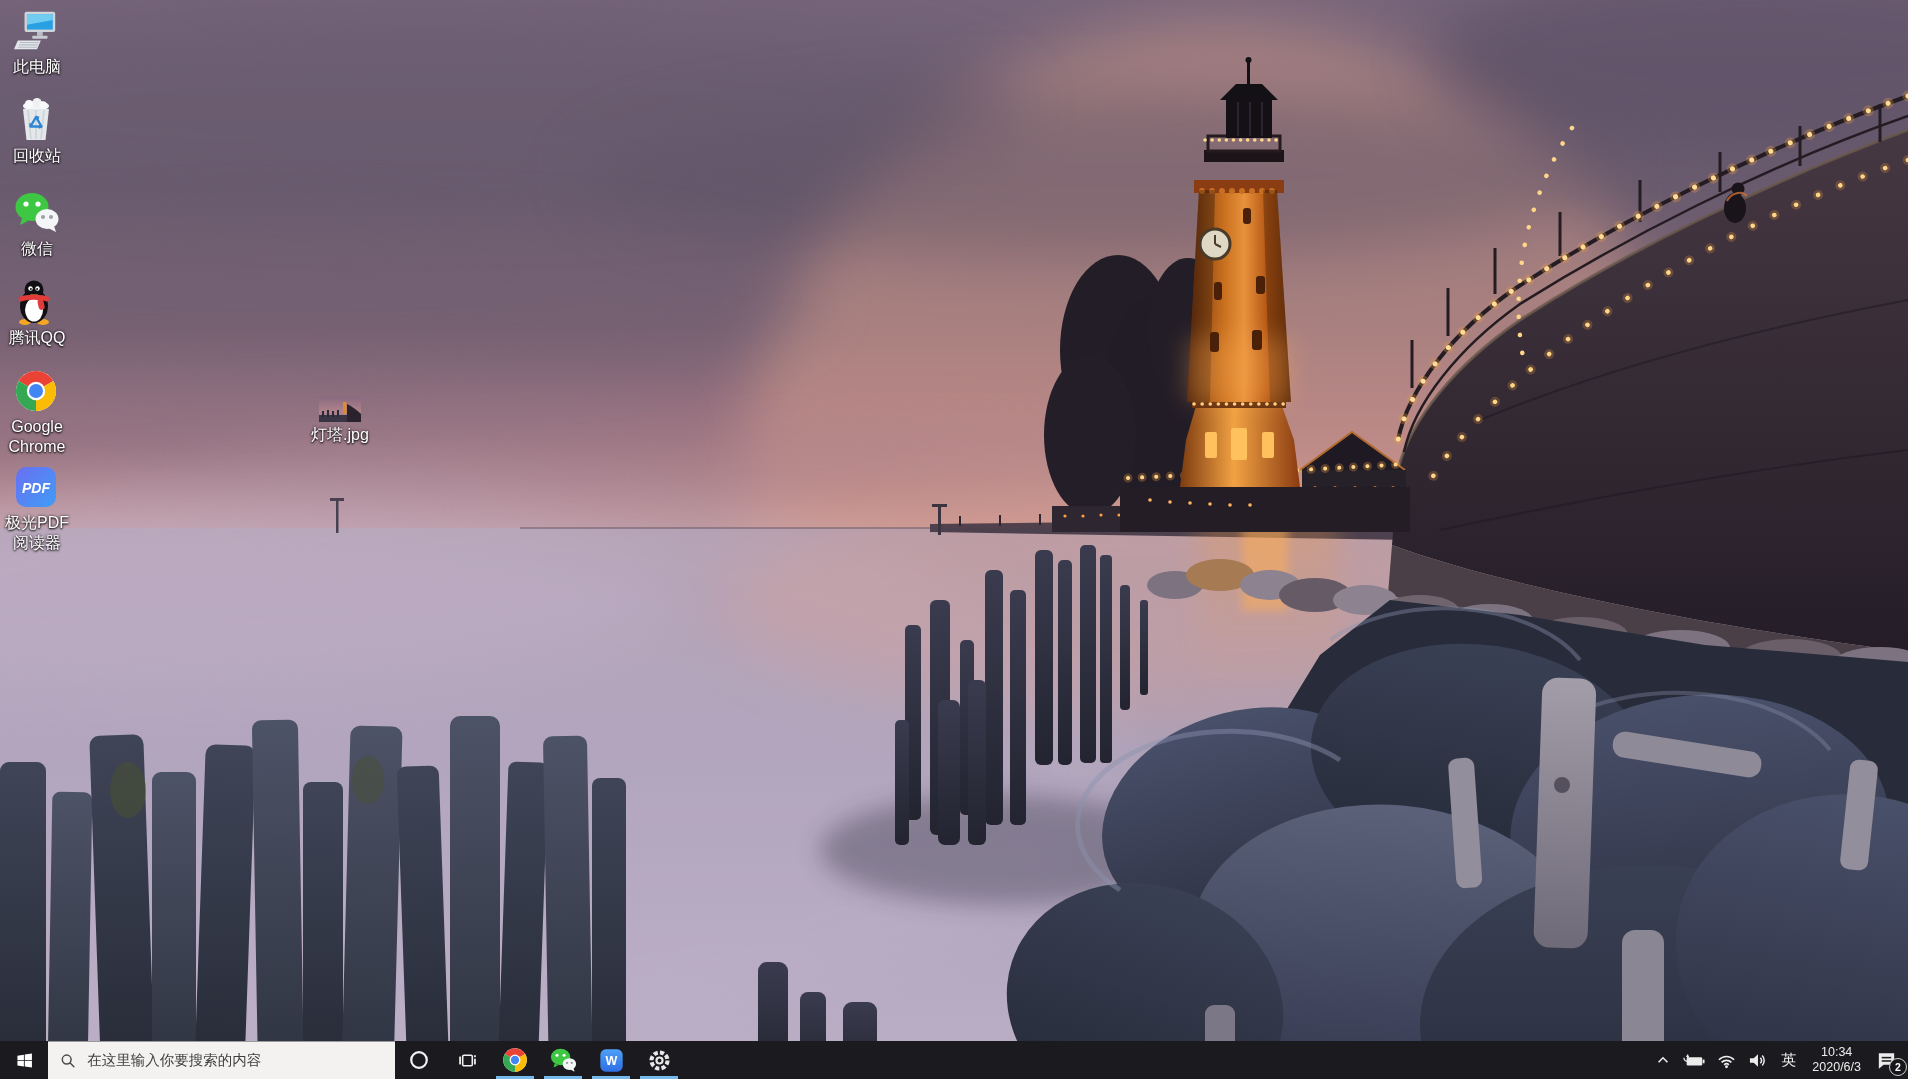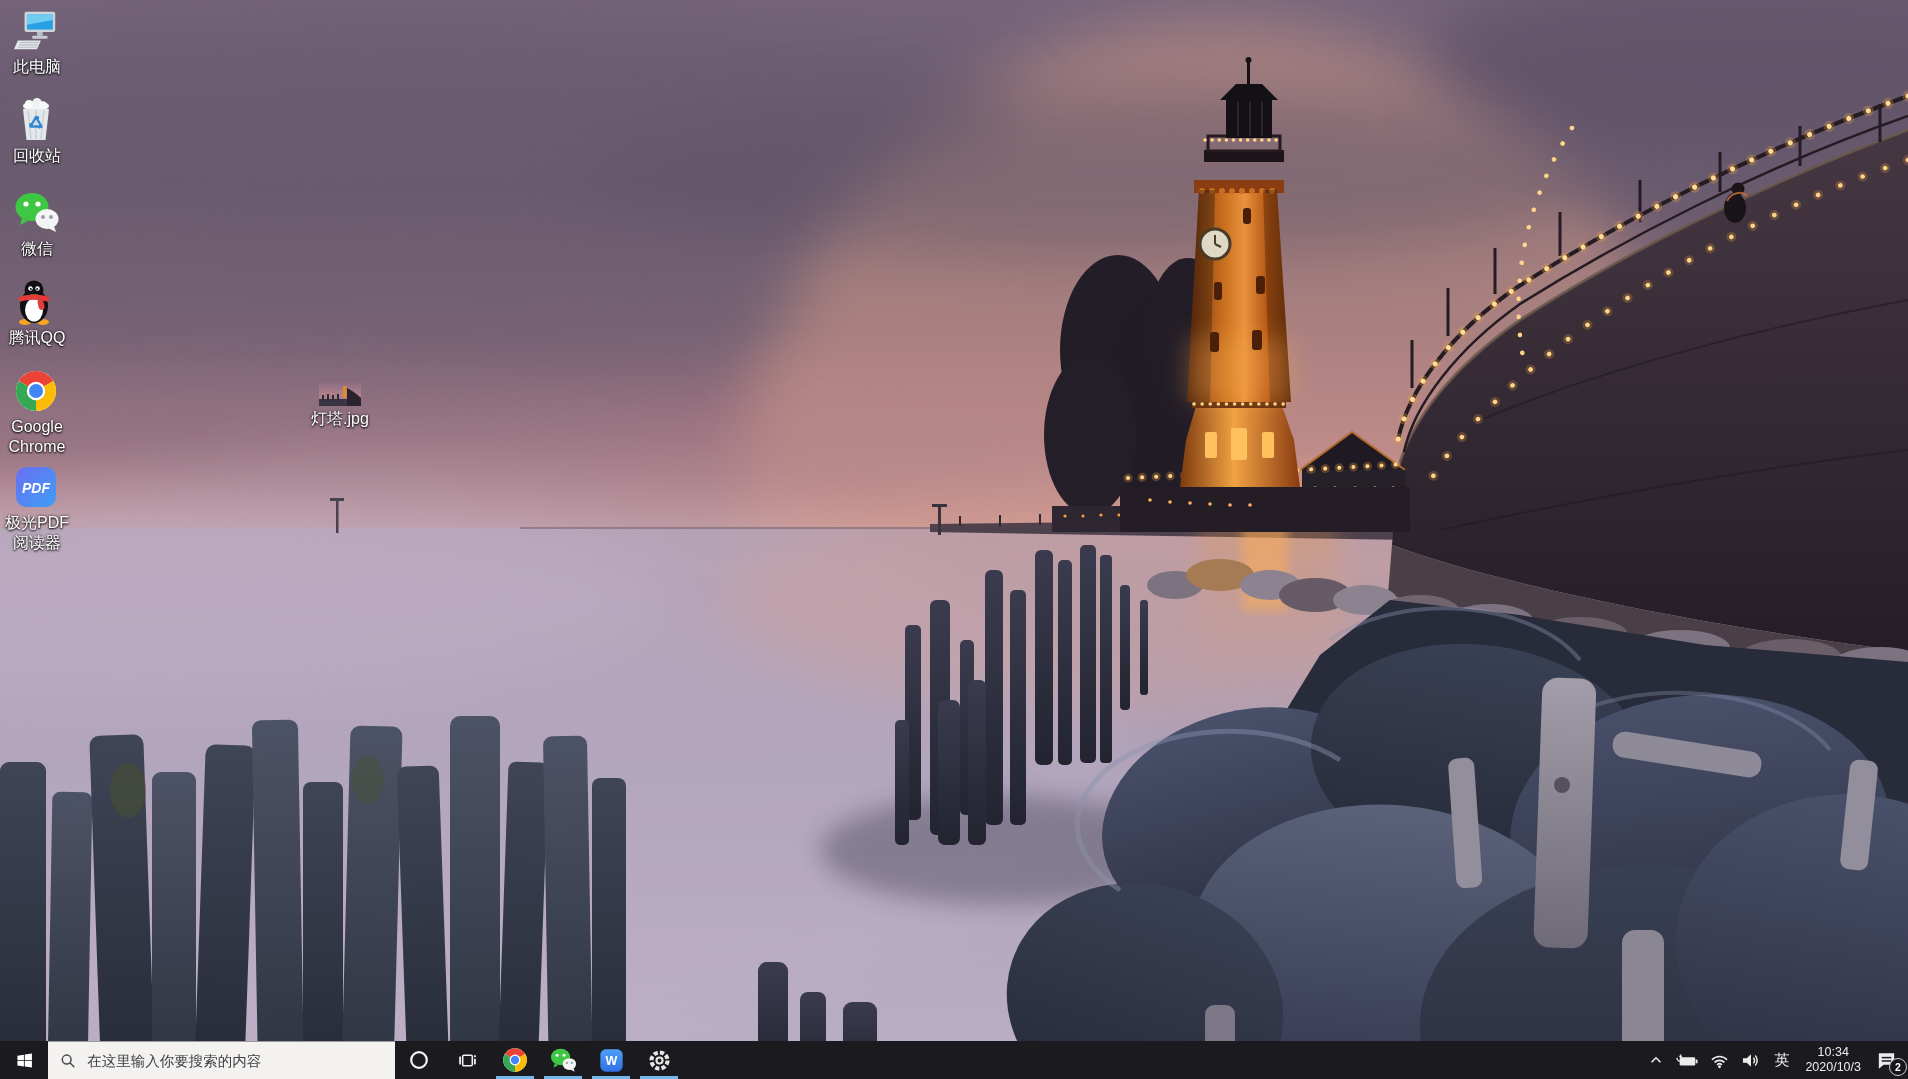--- a/index.html
+++ b/index.html
@@ -14,21 +14,21 @@
   .desktop-icon .label{color:#fff;font-size:16px;line-height:1.25;text-align:center;
        text-shadow:0 1px 2px rgba(0,0,0,.95),0 0 3px rgba(0,0,0,.85)}
   
   .taskbar{position:absolute;left:0;bottom:0;width:1908px;height:38px;background:#1b1b1f;
        display:flex;align-items:stretch;z-index:10}
   .tb-btn{width:48px;display:flex;align-items:center;justify-content:center;position:relative;flex:none}
   .indicator{position:absolute;left:5px;right:5px;bottom:0;height:3px;background:#76b9ed}
   .search-box{width:347px;flex:none;background:#f3f2f1;border-top:1px solid #9a9a9a;
        display:flex;align-items:center;gap:9px;padding:0 12px;box-sizing:border-box}
   .search-input{border:none;outline:none;background:transparent;width:100%;
-       font-size:14.5px;color:#1f1f1f;font-family:Liberation Sans, sans-serif}
+       font-size:14.5px;color:#1f1f1f;font-family:Liberation Serif, serif}
   .search-input::placeholder{color:#3f3f3f;opacity:1}
   .tray{margin-left:auto;display:flex;align-items:stretch;color:#ececec}
   .tray-item{display:flex;align-items:center;justify-content:center;padding:0 6px;position:relative}
   .ime{font-size:15px;padding:0 8px}
   .clock{flex-direction:column;line-height:1.2;font-size:12.5px;text-align:right;padding:0 8px}
   .action-center{padding:0 10px 0 6px}
   .badge{position:absolute;right:1px;bottom:3px;width:16px;height:16px;border-radius:50%;
        background:#17171b;border:1.5px solid #cfcfcf;color:#fff;font-size:10.5px;font-weight:bold;
        display:flex;align-items:center;justify-content:center}
 </style>
@@ -445,21 +445,21 @@
               <stop offset="1" stop-color="#3f9df6"></stop>
             </linearGradient>
           </defs>
         <rect x="2" y="2" width="40" height="40" rx="10" fill="url(#pdfG)"></rect>
         <text x="22" y="28" text-anchor="middle" font-size="14" font-weight="bold" font-style="italic" font-family="Liberation Sans, sans-serif" fill="#ffffff">PDF</text>
       </svg>
     </span>
     <span class="label">极光PDF阅读器</span>
   </div>
 
-  <div class="desktop-icon" style="left:301px;top:380px">
+  <div class="desktop-icon" style="left:301px;top:396px">
     <span class="file-thumb">
       <svg viewBox="0 0 42 26" width="42" height="26">
         <defs>
             <linearGradient id="thG" x1="0" y1="0" x2="0" y2="1">
           <stop offset="0" stop-color="#87687f"></stop>
               <stop offset="0.6" stop-color="#b0838b"></stop>
           <stop offset="1" stop-color="#8d7390"></stop>
             </linearGradient>
           </defs>
         <rect x="0" y="0" width="42" height="26" fill="url(#thG)"></rect>
@@ -585,21 +585,21 @@
         <polygon points="2,6.5 6,6.5 10.5,2.5 10.5,15.5 6,11.5 2,11.5" fill="#ececec"></polygon>
         <path d="M13,6 A4.5,4.5 0 0 1 13,12" fill="none" stroke="#ececec" stroke-width="1.6"></path>
         <path d="M15,3.8 A7.5,7.5 0 0 1 15,14.2" fill="none" stroke="#ececec" stroke-width="1.6"></path>
       </svg>
     </div>
     <div class="tray-item ime">
       <span>英</span>
     </div>
     <div class="tray-item clock">
       <span>10:34</span>
-      <span>2020/10/3</span>
+      <span>2020/6/3</span>
     </div>
     <div class="tray-item action-center">
       <svg viewBox="0 0 24 24" width="23" height="23">
         <path d="M4,4.5 h16 v12 h-11 l-5,4 Z" fill="#ececec"></path>
         <line x1="7" y1="9" x2="17" y2="9" stroke="#1b1b1f" stroke-width="1.6"></line>
         <line x1="7" y1="12.5" x2="17" y2="12.5" stroke="#1b1b1f" stroke-width="1.6"></line>
       </svg>
       <span class="badge">2</span>
     </div>
   </div>

